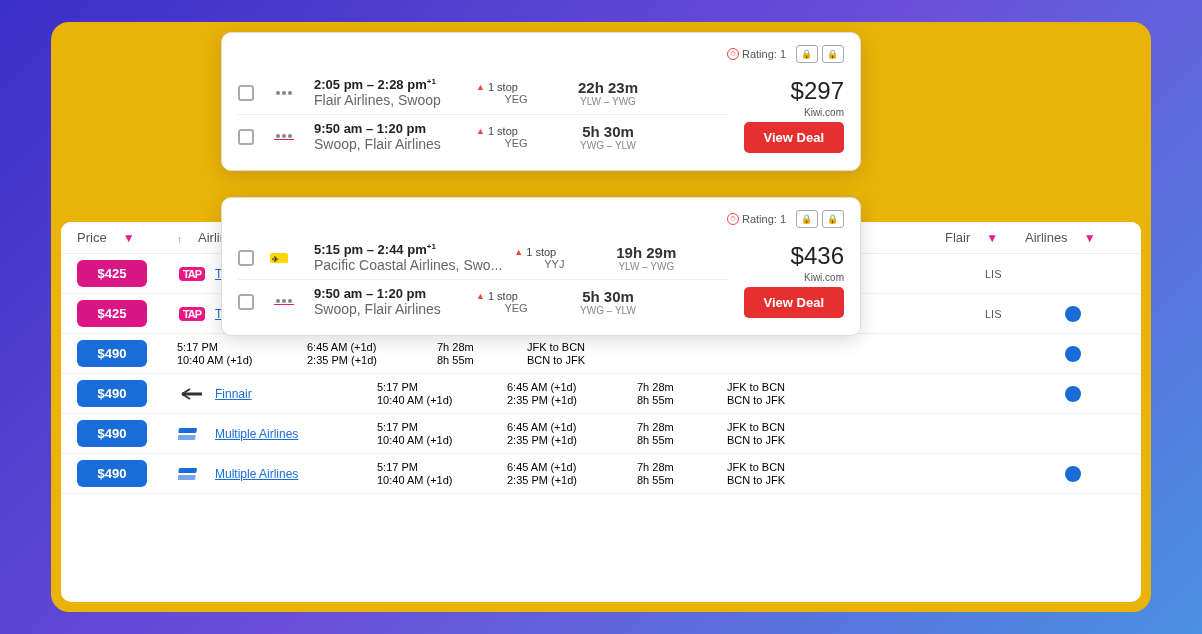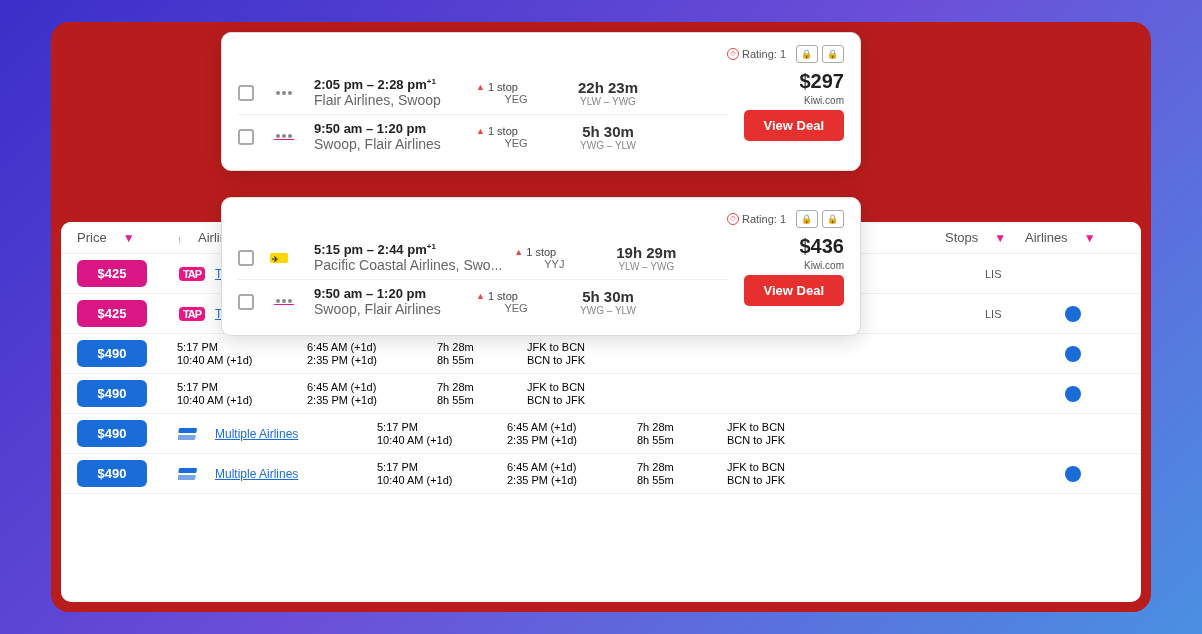--- a/index.html
+++ b/index.html
@@ -7,21 +7,21 @@
       background: linear-gradient(135deg, #3b2fc9 0%, #6b4fd8 50%, #4a90e2 100%);
       min-height: 634px;
       width: 1202px;
       display: flex;
       align-items: center;
       justify-content: center;
       font-family: Arial, sans-serif;
       overflow: hidden;
     }
     .outer-card {
-      background: #b91c1c;
+      background: #eab308;
       border-radius: 18px;
       width: 1100px;
       min-height: 590px;
       position: relative;
       padding: 10px;
     }
 
     
     .popup-card {
       background: white;
@@ -140,24 +140,25 @@
 
     .price-section {
       margin-left: auto;
       text-align: right;
       display: flex;
       flex-direction: column;
       align-items: flex-end;
       gap: 4px;
     }
     .price-big {
-      font-size: 20px;
-      font-weight: bold;
+      font-size: 24px;
+      font-weight: normal;
       color: #222;
       line-height: 1;
+      margin-top: 8px;
     }
     .price-source {
       font-size: 10px;
       color: #555;
     }
     .view-deal-btn {
       background: #e63030;
       color: white;
       border: none;
       border-radius: 5px;
@@ -444,21 +445,21 @@
         <span>Price</span>
         <span class="filter-icon">▼</span>
       </div>
       <div class="header-col col-airline">
         <span class="sort-icon">↑</span>
         <span>Airline</span>
         <span class="filter-icon">▼</span>
       </div>
       <div class="header-col" style="flex:1;"></div>
       <div class="header-col col-stops">
-        <span>Stops</span>
+        <span>Flair</span>
         <span class="filter-icon">▼</span>
       </div>
       <div class="header-col col-advisory">
         <span>Airlines</span>
         <span class="filter-icon">▼</span>
       </div>
     </div>
 
     <div class="list-row">
       <div style="width:100px;">
@@ -543,20 +544,30 @@
       </div>
       <div style="width:80px;"></div>
       <div style="width:60px; display:flex; align-items:center;">
         <div class="circle-icon-sm"></div>
       </div>
     </div>
 
     <div class="list-row">
       <div style="width:100px;">
         <button class="price-btn price-blue">$490</button>
+      </div>
+      <div class="airline-cell">
+        <div class="airline-logo-small">
+          <svg width="28" height="22" viewBox="0 0 28 22">
+            <line x1="4" y1="11" x2="24" y2="11" stroke="#333" stroke-width="3"></line>
+            <line x1="4" y1="11" x2="12" y2="6" stroke="#333" stroke-width="2"></line>
+            <line x1="4" y1="11" x2="12" y2="16" stroke="#333" stroke-width="2"></line>
+          </svg>
+        </div>
+        <span class="airline-link">Finnair</span>
       </div>
       <div style="flex:1; display:flex; flex-direction:column; gap:1px;">
         <div style="display:flex; gap:10px; font-size:11px;">
           <span style="width:120px;">5:17 PM</span>
           <span style="width:120px;">6:45 AM (+1d)</span>
           <span style="width:80px;">7h 28m</span>
           <span style="width:100px;">JFK to BCN</span>
         </div>
         <div style="display:flex; gap:10px; font-size:11px;">
           <span style="width:120px;">10:40 AM (+1d)</span>

